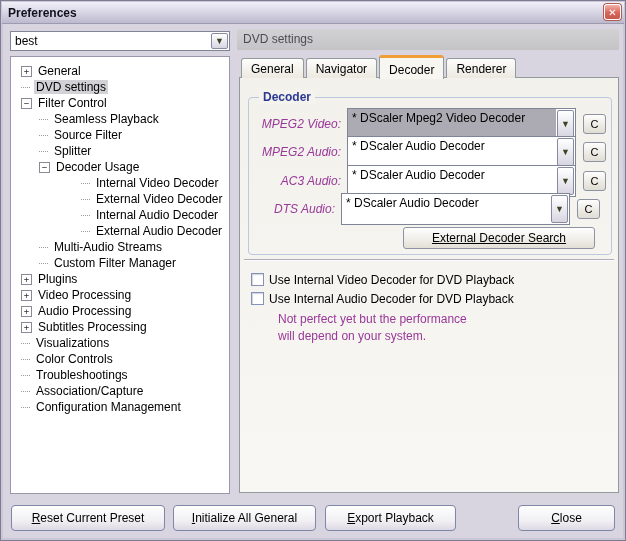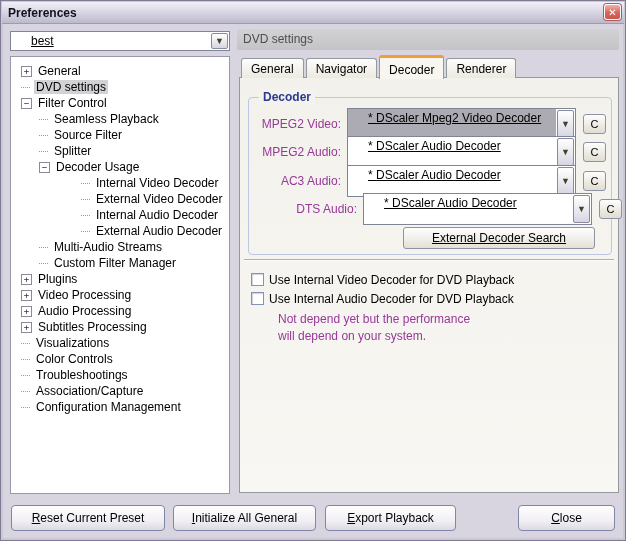--- a/index.html
+++ b/index.html
@@ -16,21 +16,21 @@
   .title-text { font-weight:bold; font-size:12px; color:#12121f; }
   .close-btn { position:absolute; right:4px; top:3px; width:17px; height:16px;
                background:linear-gradient(#f2b2aa, #d9655a 55%, #c4584e);
                border:1px solid #fdfdfd; border-radius:3px; color:#fff; font-size:10px;
                font-weight:bold; display:flex; align-items:center; justify-content:center;
                box-shadow:0 0 0 1px #b05a52; cursor:default; }
 
   
   .preset-combo { position:absolute; left:9px; top:30px; width:220px; height:20px;
                   display:flex; border:1px solid #7f8594; background:#fff; }
-  .combo-val { flex:1; padding:2px 20px; white-space:nowrap; overflow:hidden; line-height:15px;text-decoration:underline; }
+  .combo-val { flex:1; padding:2px 4px; white-space:nowrap; overflow:hidden; line-height:15px; }
   .combo-val.hl { background:#acabb3; }
   .combo-arrow { width:17px; margin:1px; border:1px solid #868ba0; border-radius:2px;
                  background:linear-gradient(#ffffff, #d8d5e2); color:#3c4425; font-size:9px;
                  display:flex; align-items:center; justify-content:center; }
 
   .tree-panel { position:absolute; left:9px; top:55px; width:220px; height:438px;
                 background:#fff; border:1px solid #9a97ab; padding-top:6px; overflow:hidden; }
   .tree-row { display:flex; align-items:center; height:16px; white-space:nowrap; }
   .tree-row.lvl0 { padding-left:10px; } .tree-row.lvl1 { padding-left:28px; } .tree-row.lvl2 { padding-left:70px; }
   .stub { width:9px; border-top:1px dotted #9a9aa0; margin-right:4px; flex:none; }
@@ -51,21 +51,21 @@
   .tab.active { height:24px; padding-top:4px; background:#f7f6f1;
                 border-top:3px solid #ef9f35; margin-bottom:-1px; }
   .tabpage { position:absolute; left:238px; top:76px; width:380px; height:416px;
              border:1px solid #919b9c; background:linear-gradient(#f2f1ec, #f8f7f3); }
 
   .groupbox { position:absolute; left:8px; top:19px; width:364px; height:158px;
               border:1px solid #bcc7e0; border-radius:4px; }
   .group-title { position:absolute; left:10px; top:-8px; padding:0 4px; background:#f4f3ee;
                  color:#2b3a91; font-weight:bold; }
   .drow { position:absolute; height:20px; display:flex; align-items:center; }
-  .dlabel { position:absolute; left:0; width:86px; text-align:right; color:#993899; }
+  .dlabel { position:absolute; left:0; width:86px; text-align:right; color:#993899;font-style:italic; }
   .dcombo { position:absolute; left:92px; width:229px; height:32px; display:flex;
             border:1px solid #7f8594; background:#fff; }
   .cbtn { position:absolute; left:328px; width:23px; height:20px; border:1px solid #8d93a3;
           border-radius:3px; background:linear-gradient(#fefefe, #ece9e2 60%, #e0ddd4);
           font-size:11px; font-family:inherit; line-height:16px; text-align:center; }
   .search-btn { position:absolute; left:154px; top:129px; width:192px; height:22px;
                 border:1px solid #8d93a3; border-radius:3px; font-family:inherit; font-size:12px;
                 background:linear-gradient(#fefefe, #efede7 60%, #e2dfd6);text-decoration:underline; }
   .separator { position:absolute; left:4px; top:181px; right:4px; height:2px;
                border-top:1px solid #aeabba; border-bottom:1px solid #fdfdfd; }
@@ -224,21 +224,21 @@
 
       <div class="drow" style="top:73px; left:6px; right:6px;">
         <span class="dlabel">AC3 Audio:</span>
         <div class="dcombo">
           <span class="combo-val">* DScaler Audio Decoder</span>
           <span class="combo-arrow">▼</span>
         </div>
         <button class="cbtn">C</button>
       </div>
 
-      <div class="drow" style="top:101px; left:22px; right:6px;">
+      <div class="drow" style="top:101px; left:0; right:6px;">
         <span class="dlabel">DTS Audio:</span>
         <div class="dcombo">
           <span class="combo-val">* DScaler Audio Decoder</span>
           <span class="combo-arrow">▼</span>
         </div>
         <button class="cbtn">C</button>
       </div>
 
       <button class="search-btn"><span>External Decoder </span><span class="mn">S</span><span>earch</span></button>
     </div>
@@ -250,21 +250,21 @@
         <span class="chk"></span>
         <span>Use Internal Video Decoder for DVD Playback</span>
       </label>
       <label class="chk-row">
         <span class="chk"></span>
         <span>Use Internal Audio Decoder for DVD Playback</span>
       </label>
     </div>
 
     <div class="note">
-      <div>Not depend yet but the performance</div>
+      <div>Not perfect yet but the performance</div>
       <div>will depend on your system.</div>
     </div>
   </div>
 
   <button class="xpbtn" style="left:10px;  width:154px;"><span class="mn">R</span><span>eset Current Preset</span></button>
   <button class="xpbtn" style="left:172px; width:143px;"><span class="mn">I</span><span>nitialize All General</span></button>
   <button class="xpbtn" style="left:324px; width:131px;"><span class="mn">E</span><span>xport Playback</span></button>
   <button class="xpbtn" style="left:517px; width:97px;"><span class="mn">C</span><span>lose</span></button>
 
 </div>

